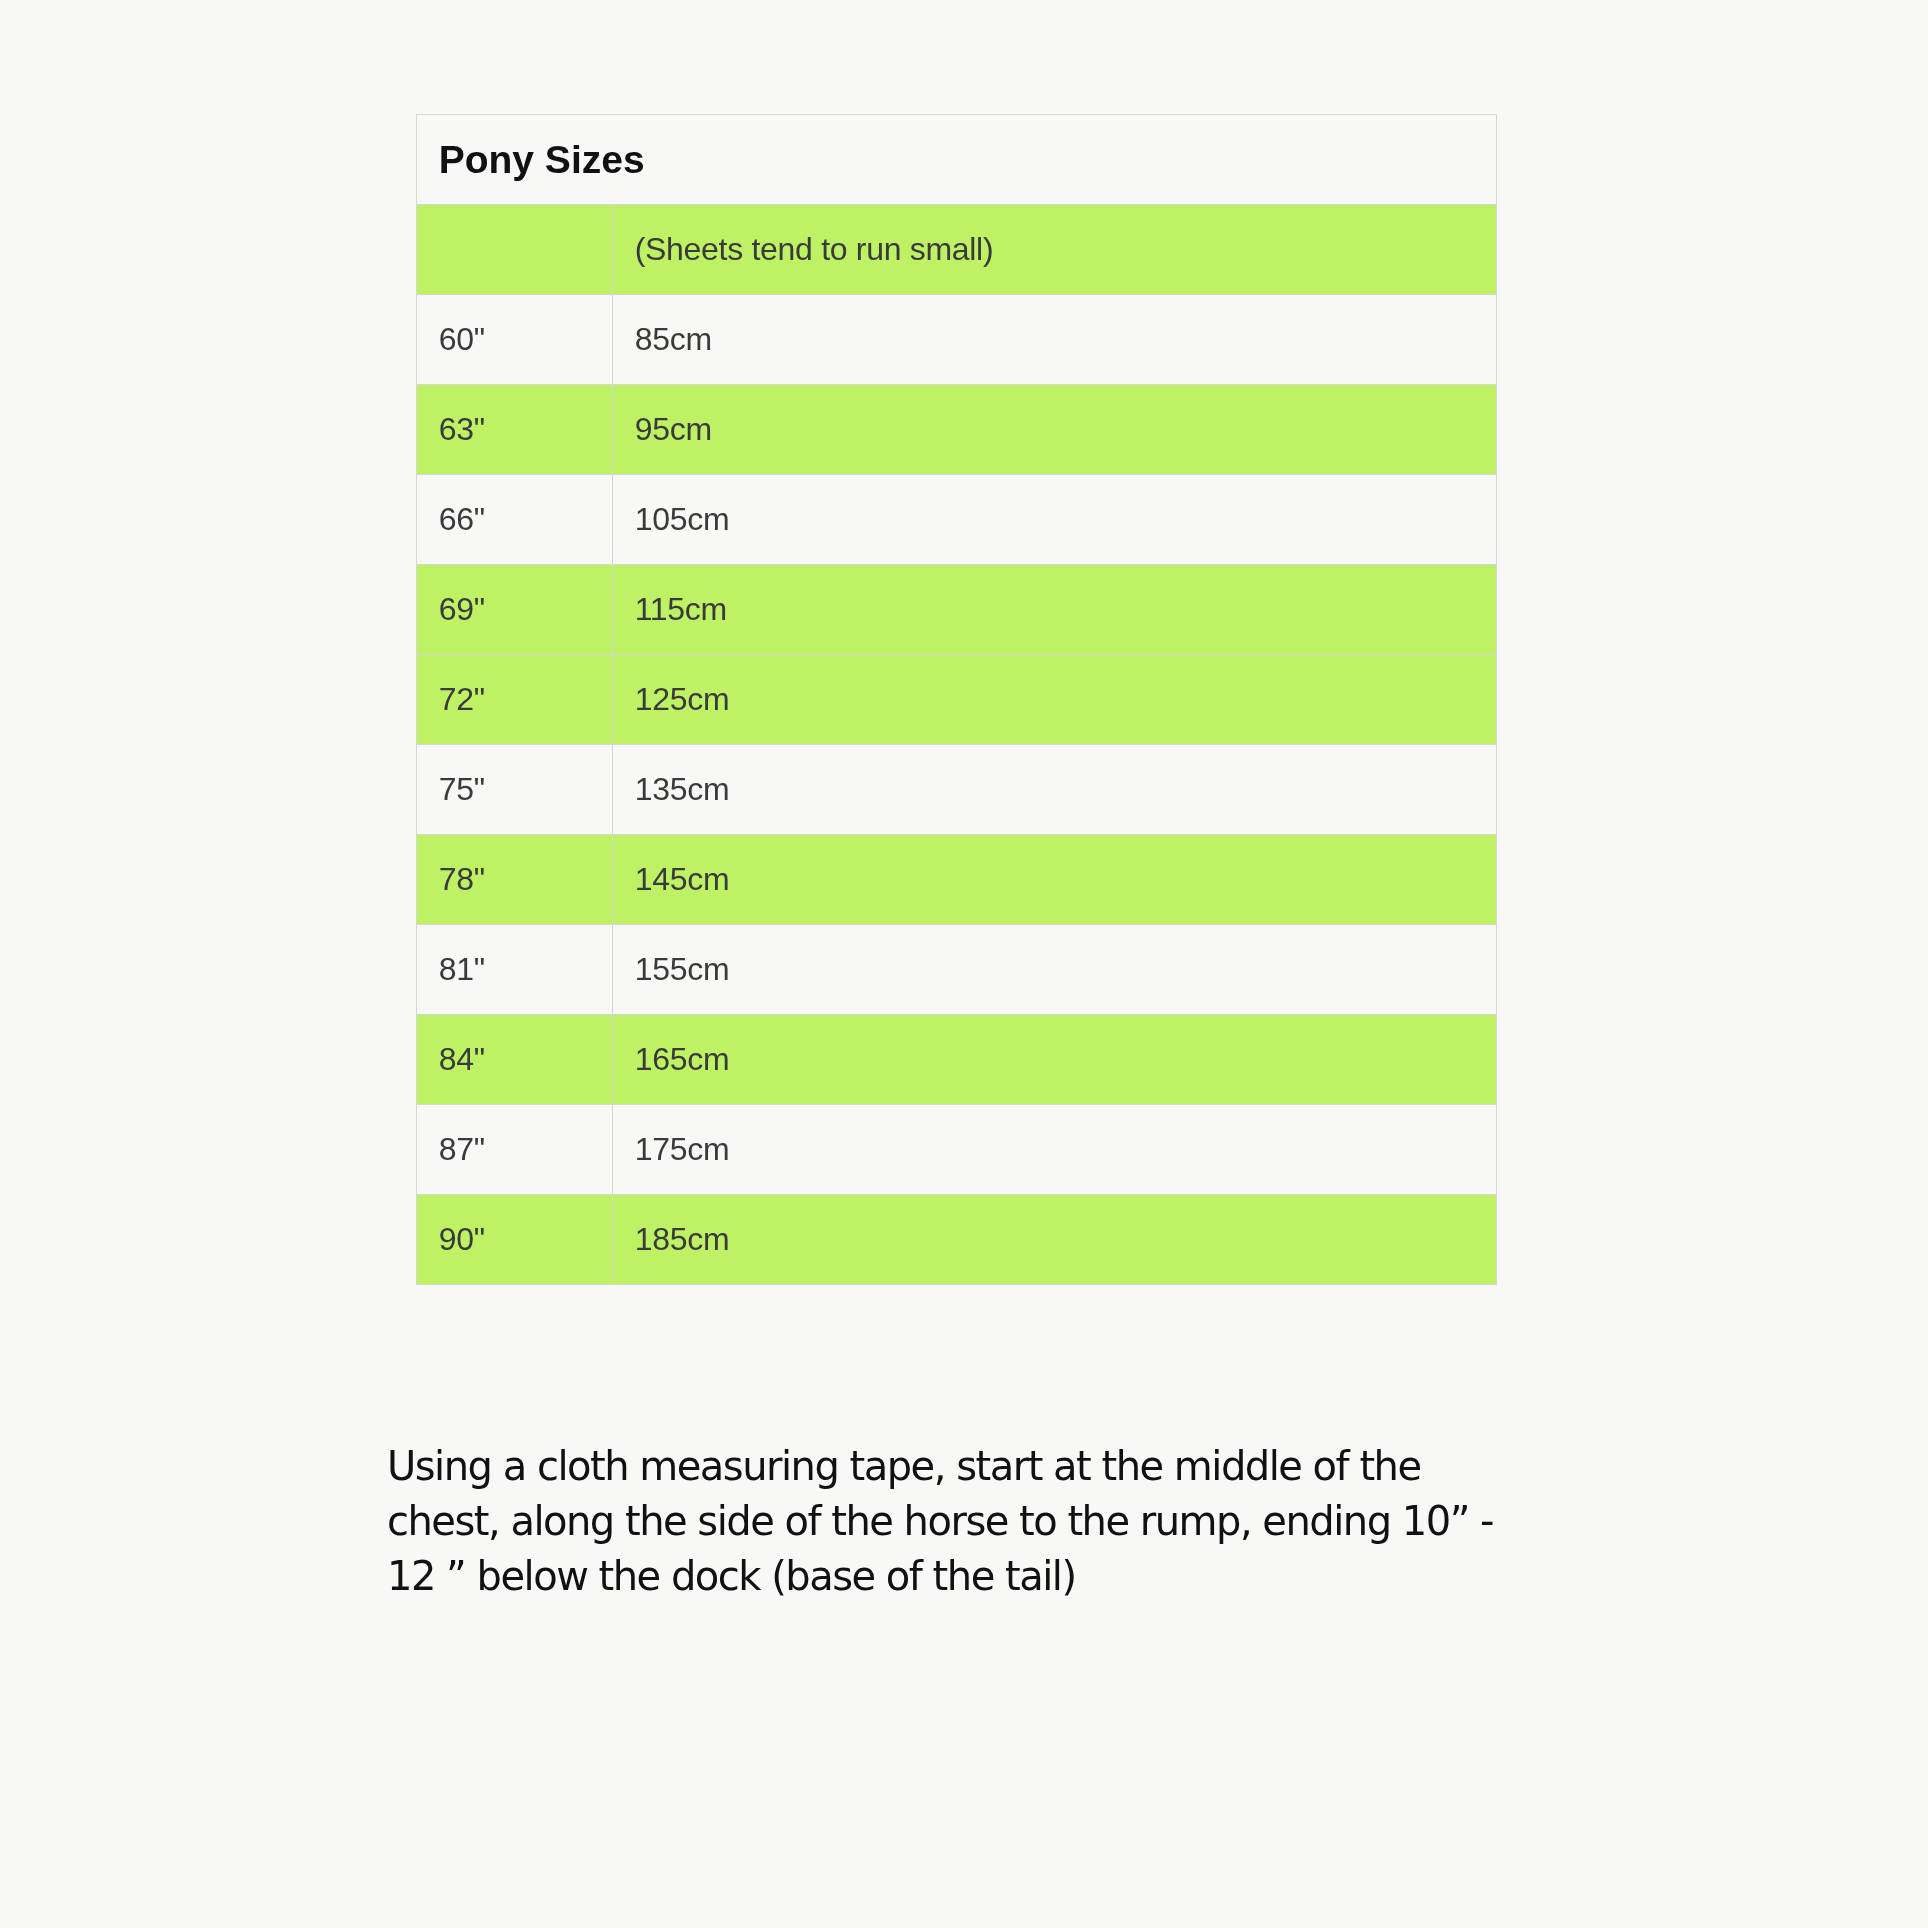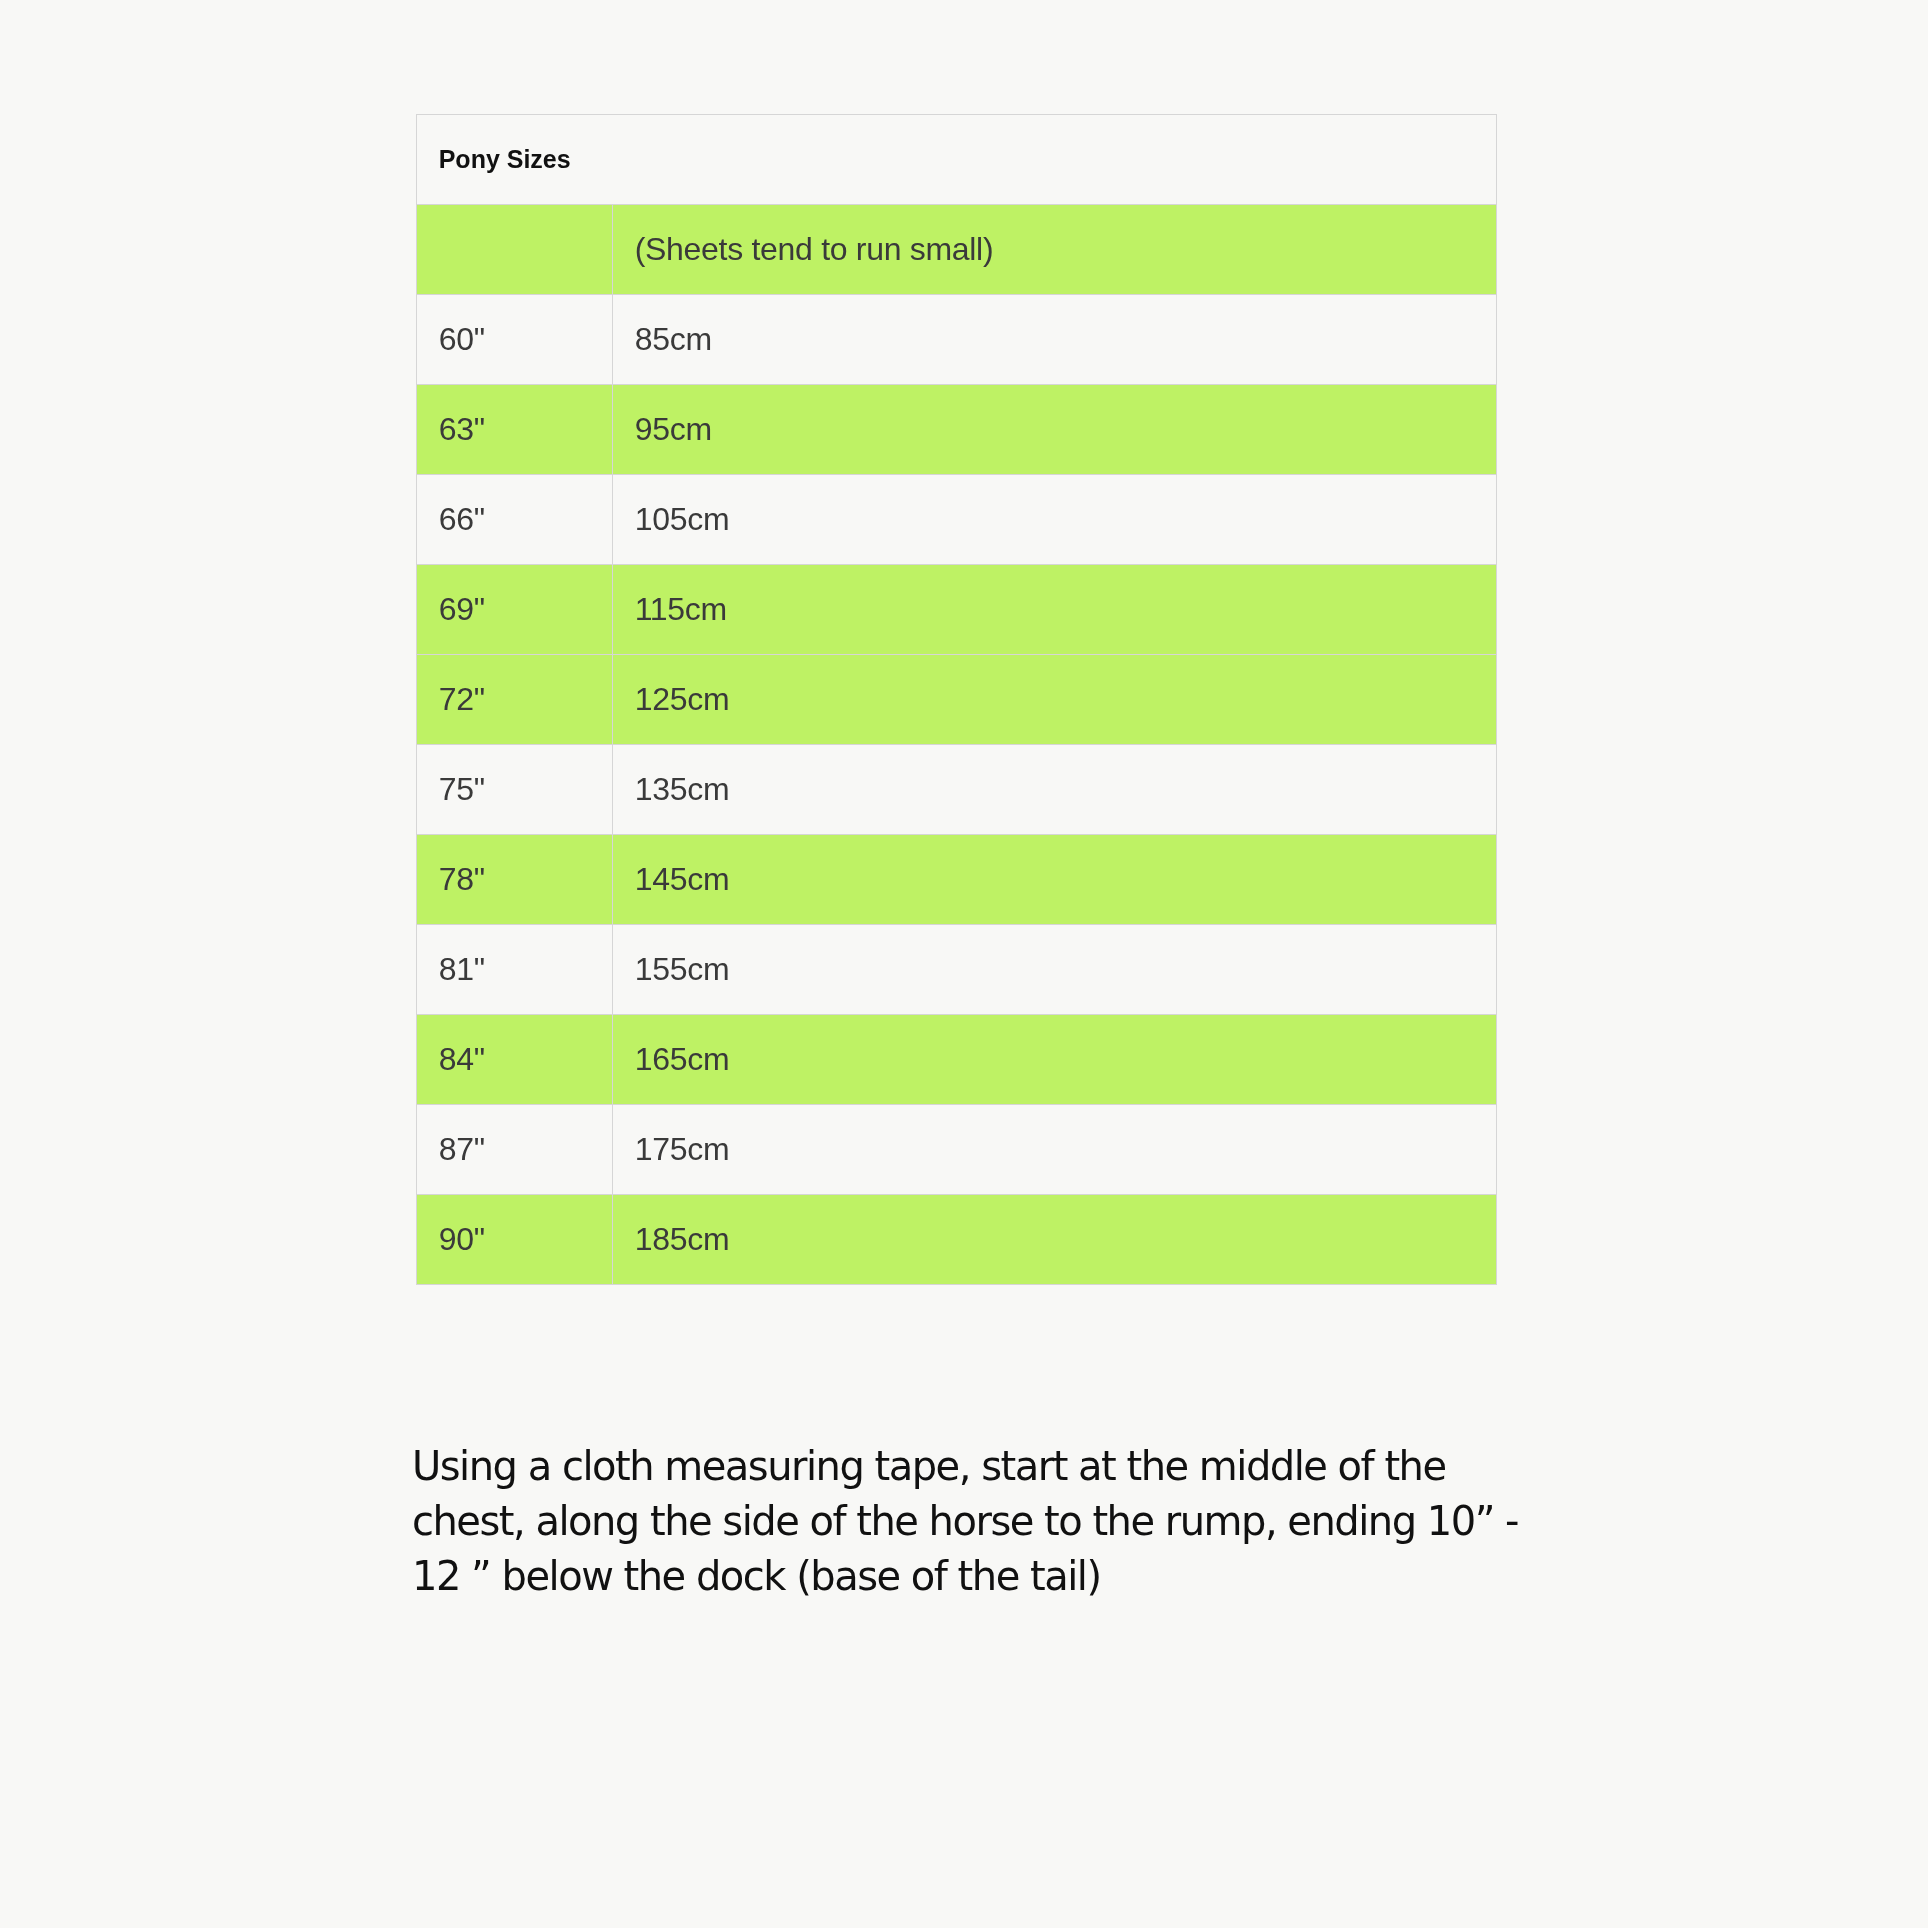--- a/index.html
+++ b/index.html
@@ -32,26 +32,26 @@
     color: #3a3a3a;
     letter-spacing: -0.3px;
   }
   .size-table col.c1 { width: 196px; }
   .size-table col.c2 { width: 884px; }
   .size-table tr.light td { background: #f8f8f6; }
   .size-table tr.grey td { background: #bef264; }
   .size-table td.section {
     font-weight: bold;
     color: #111111;
-    font-size: 25px;
+    font-size: 39px;
     letter-spacing: 0;
   }
   .caption {
     position: absolute;
-    left: 412px;
+    left: 387px;
     top: 1439px;
     width: 1149px;
     font-family: "DejaVu Sans", sans-serif;
     font-size: 40px;
     line-height: 55px;
     color: #111111;
     margin: 0;
     letter-spacing: -1.5px;
   }
 </style>

